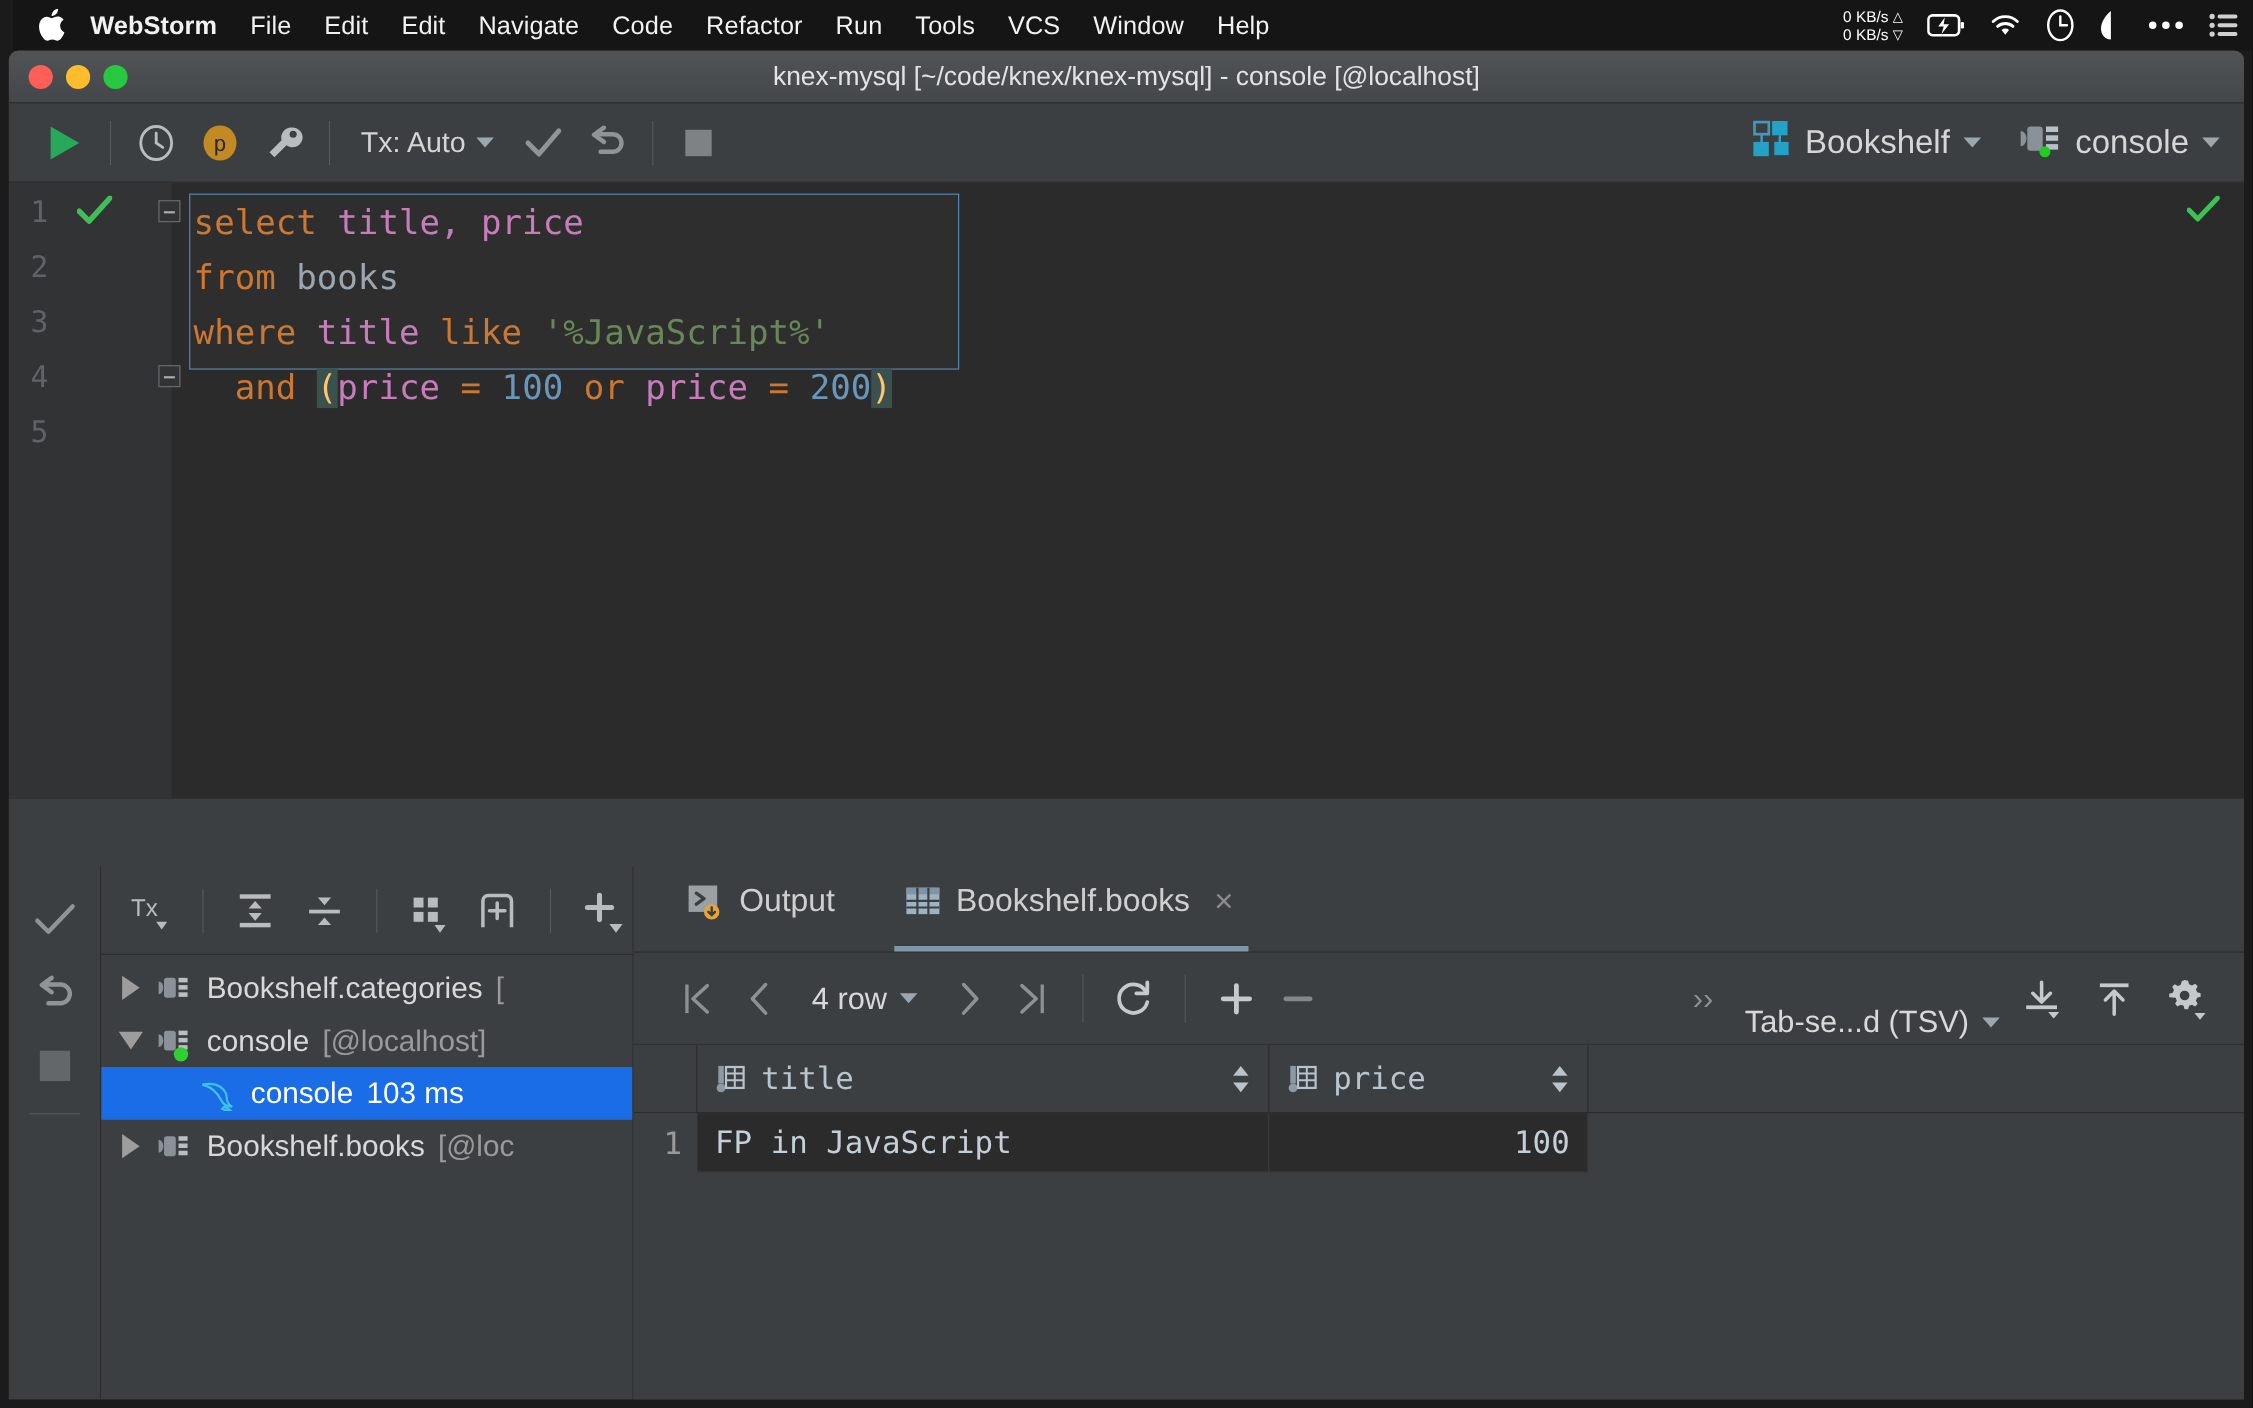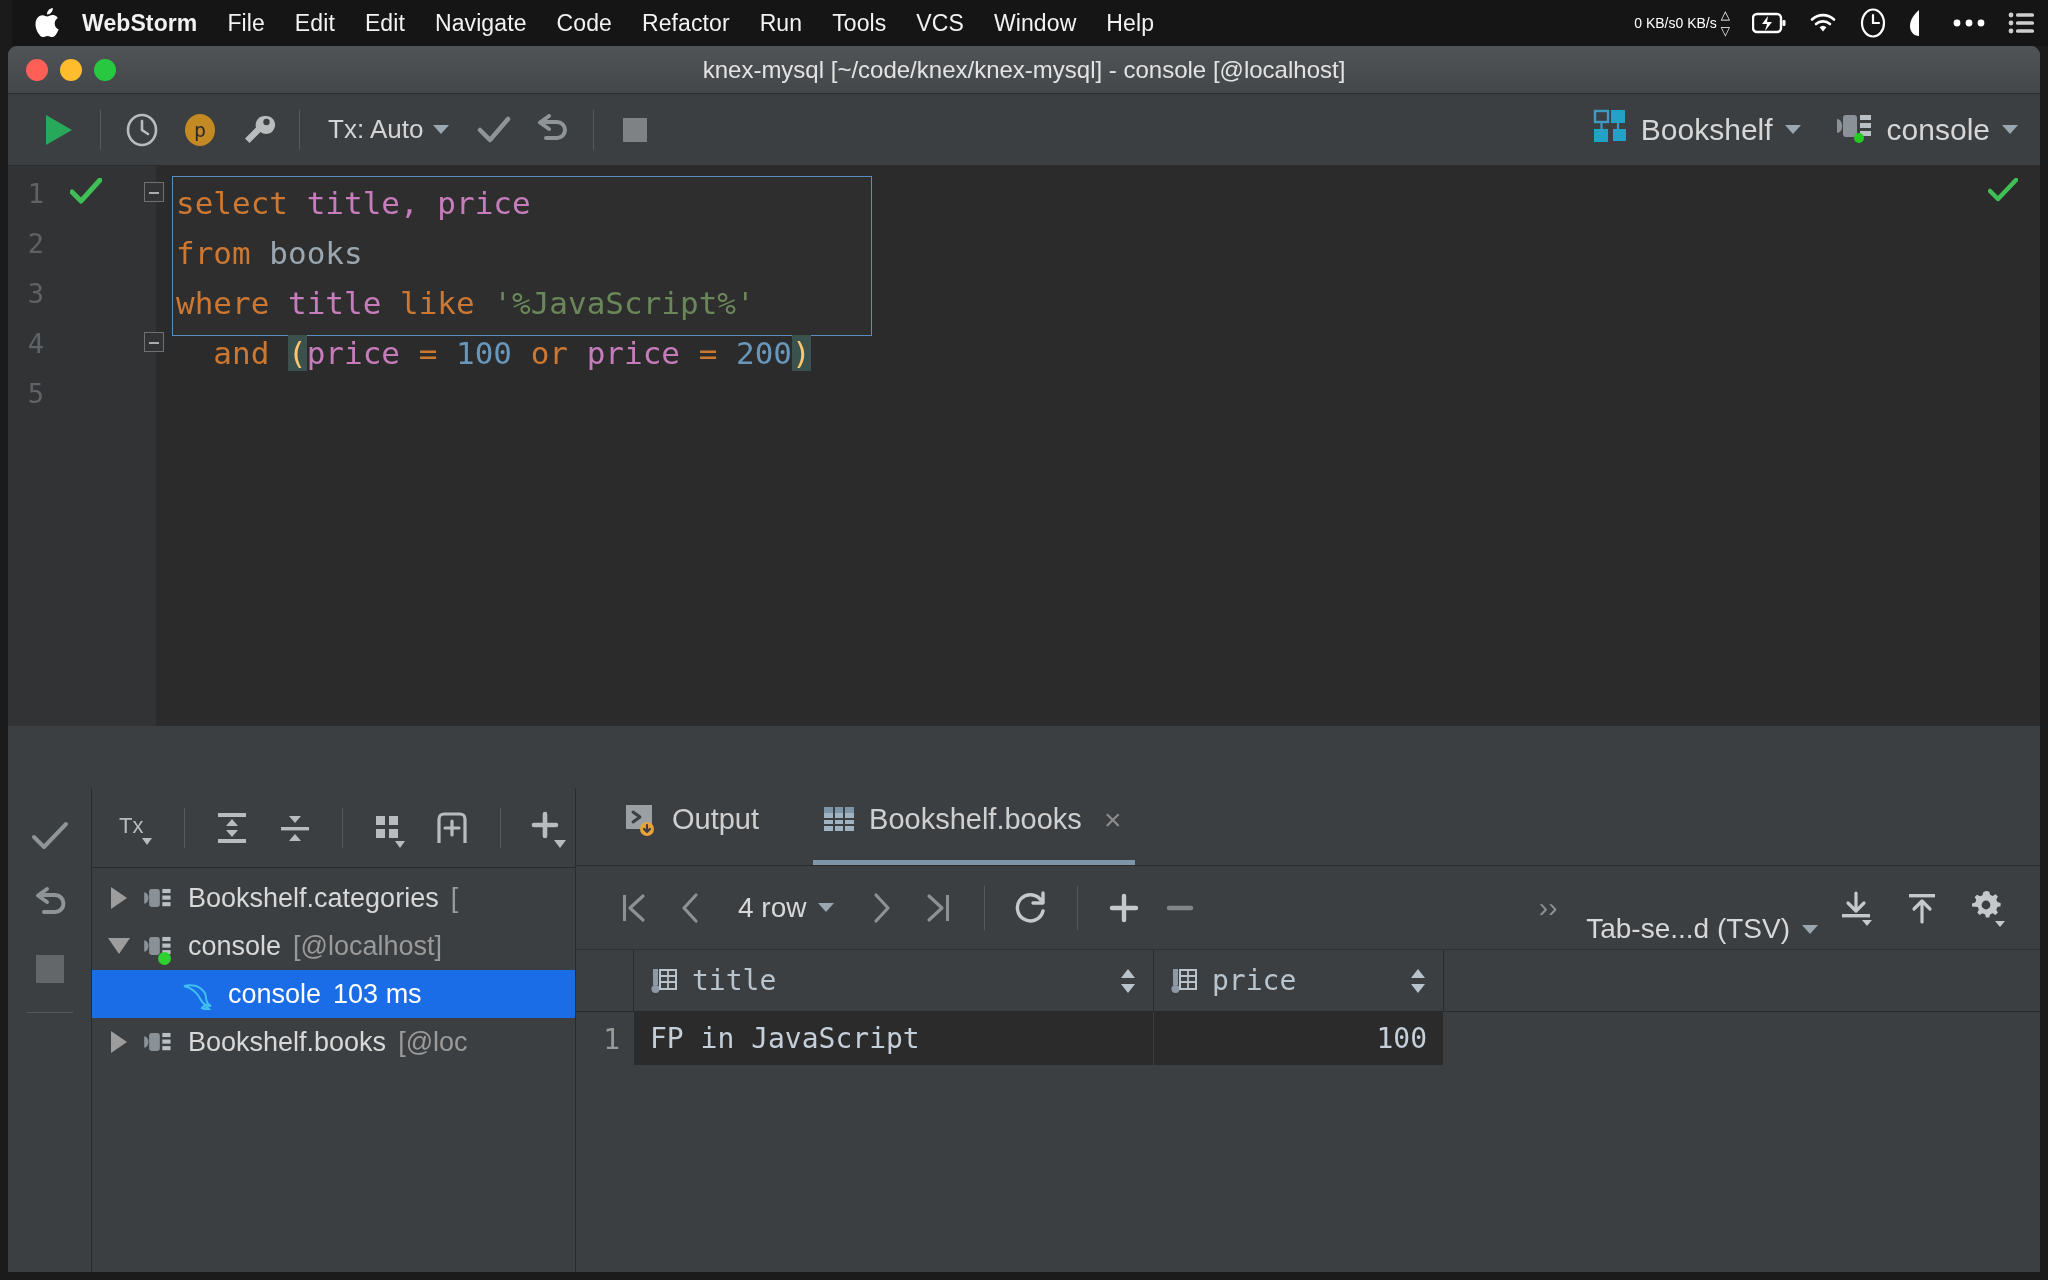--- a/index.html
+++ b/index.html
@@ -16,21 +16,21 @@
     position: absolute; left: 12px; top: 0; width: 2048px; height: 46px;
     background: #151515; display: flex; align-items: center;
     padding: 0 18px 0 22px; color: #ffffff;
   }
   .apple-logo { width: 26px; height: 30px; position: relative; margin-right: 22px; }
   .apple-logo svg { display:block; }
   .macbar-item { font-size: 23px; color: #f2f2f2; margin-right: 30px; white-space: nowrap; letter-spacing: .1px;}
   .macbar-item.bold { font-weight: bold; }
   .macbar-right { margin-left: auto; display: flex; align-items: center; gap: 22px; padding-right: 6px;}
   .net-speed { font-size: 14px; line-height: 16px; text-align: right; display:flex; align-items:center; gap:4px;}
-  .net-speed .nums { display: flex; }
+  .net-speed .nums { display: flex; flex-direction: column; }
   .net-speed .arrows { display: flex; flex-direction: column; font-size: 12px; line-height: 16px; }
   .sysicon { display:flex; align-items:center; justify-content:center; }
 
   
   .window {
     position: absolute; left: 8px; top: 46px; width: 2032px; height: 1226px;
     background: #3c3f41; border-radius: 9px 9px 0 0; overflow: hidden;
   }
   .titlebar {
     height: 48px; background: linear-gradient(#505456, #44474a);

